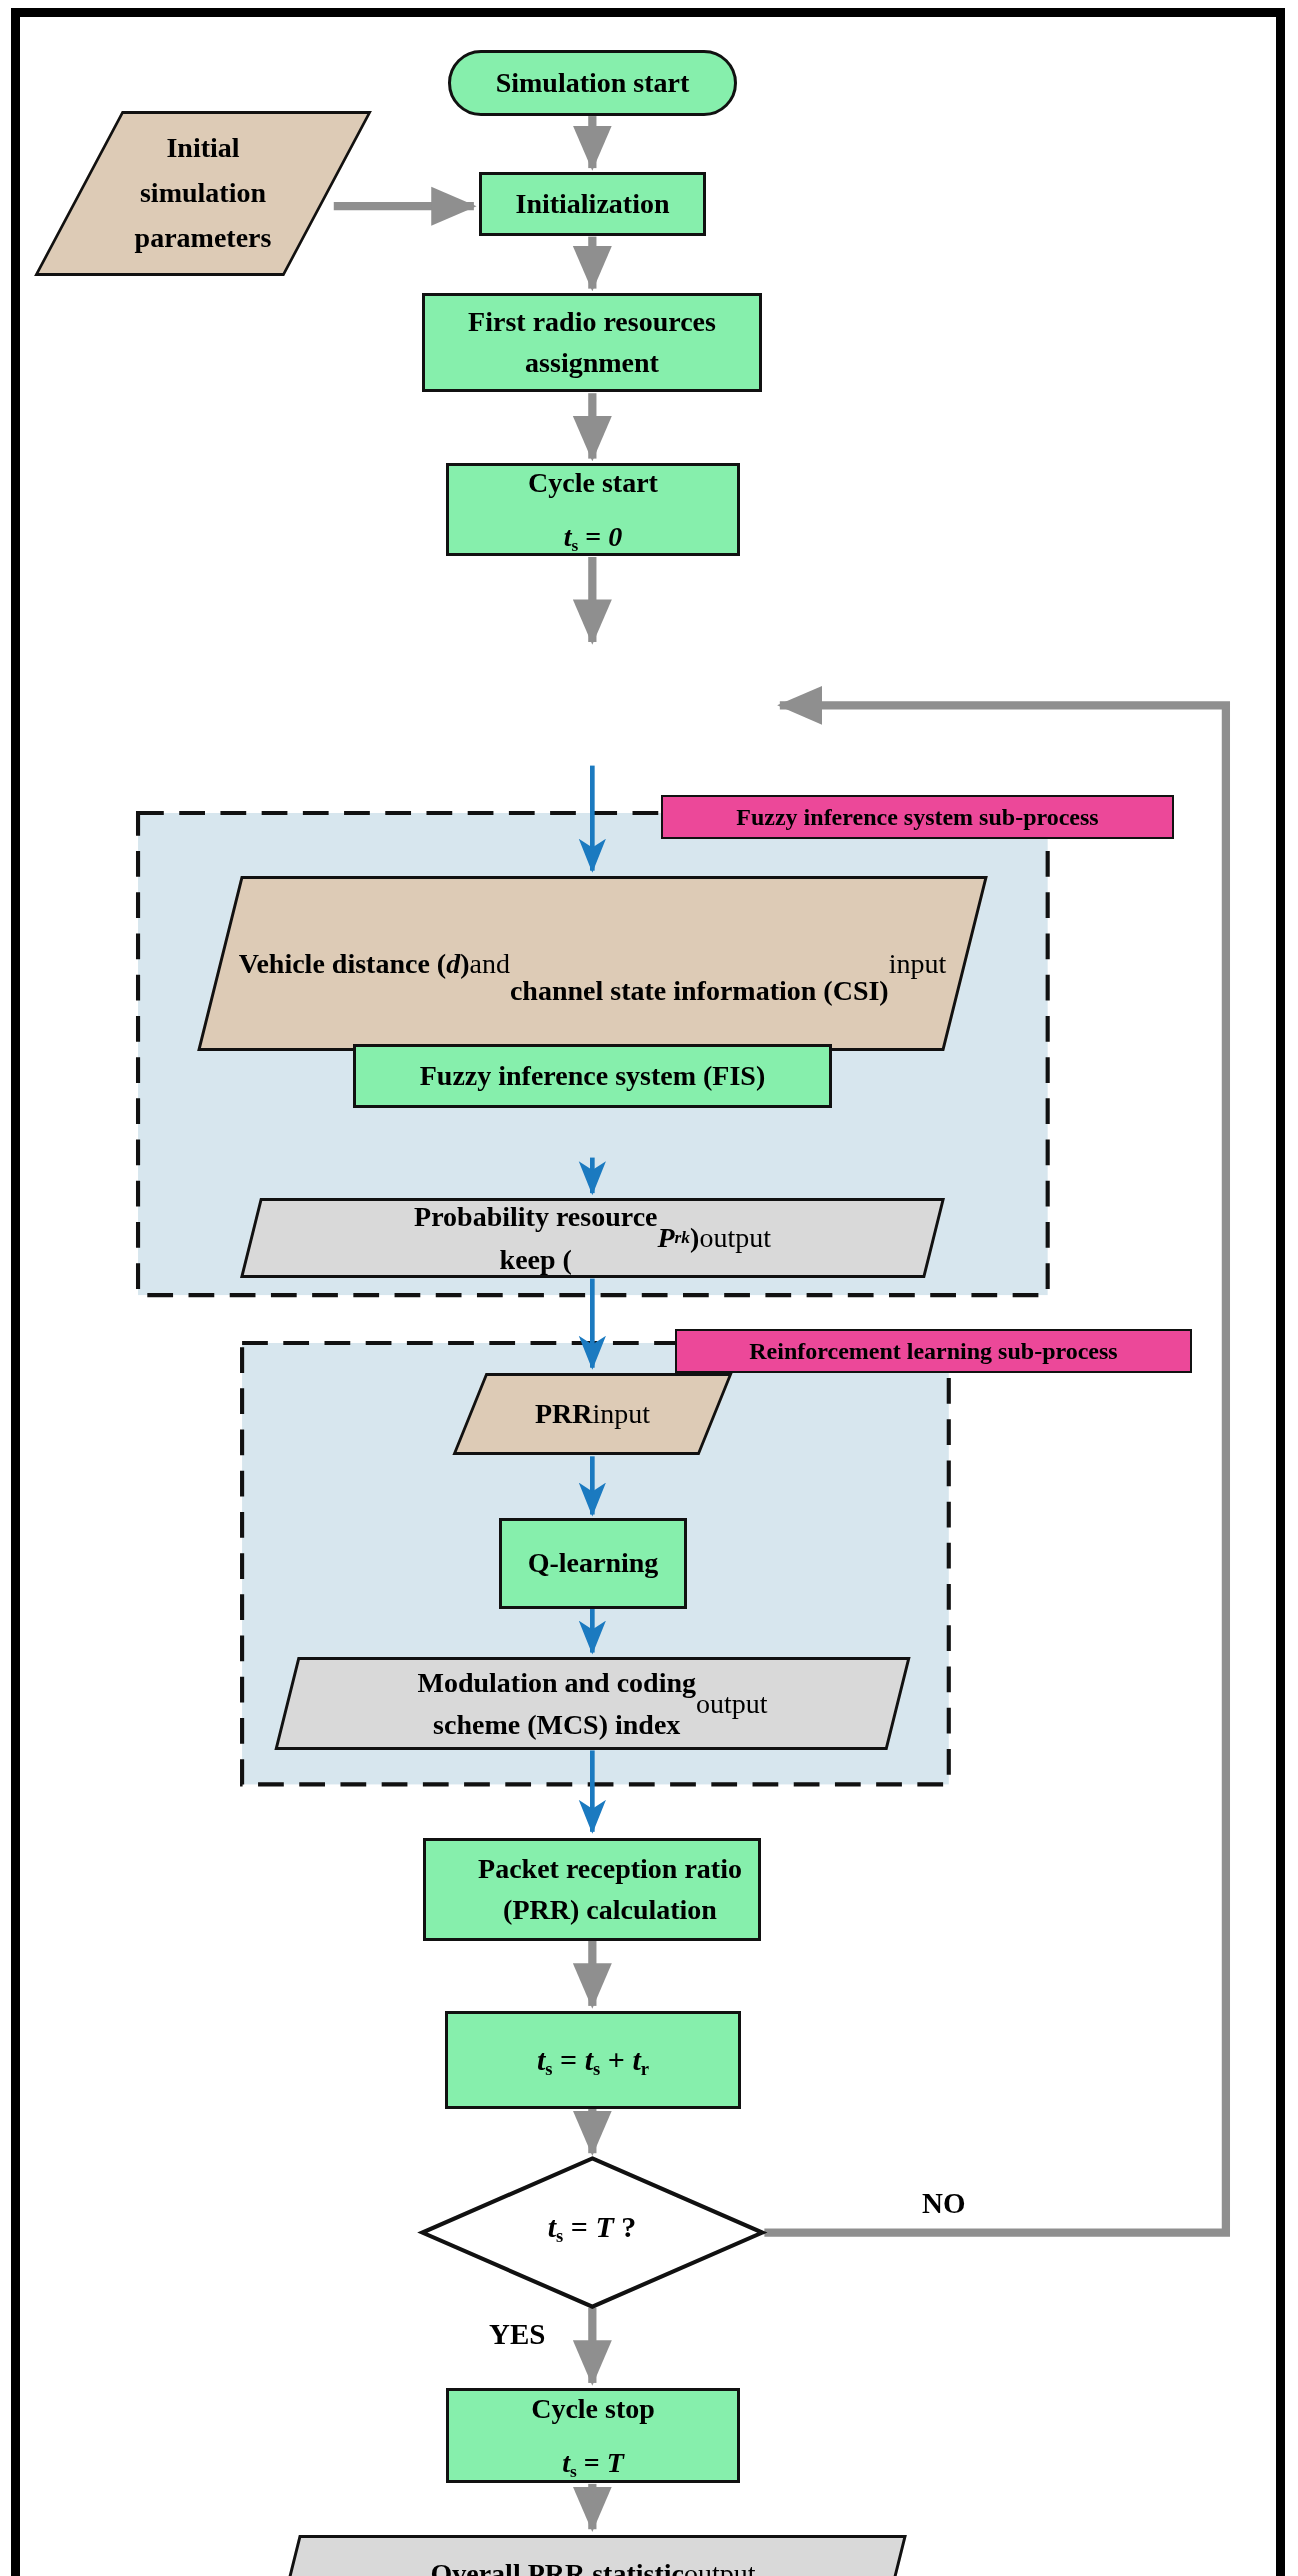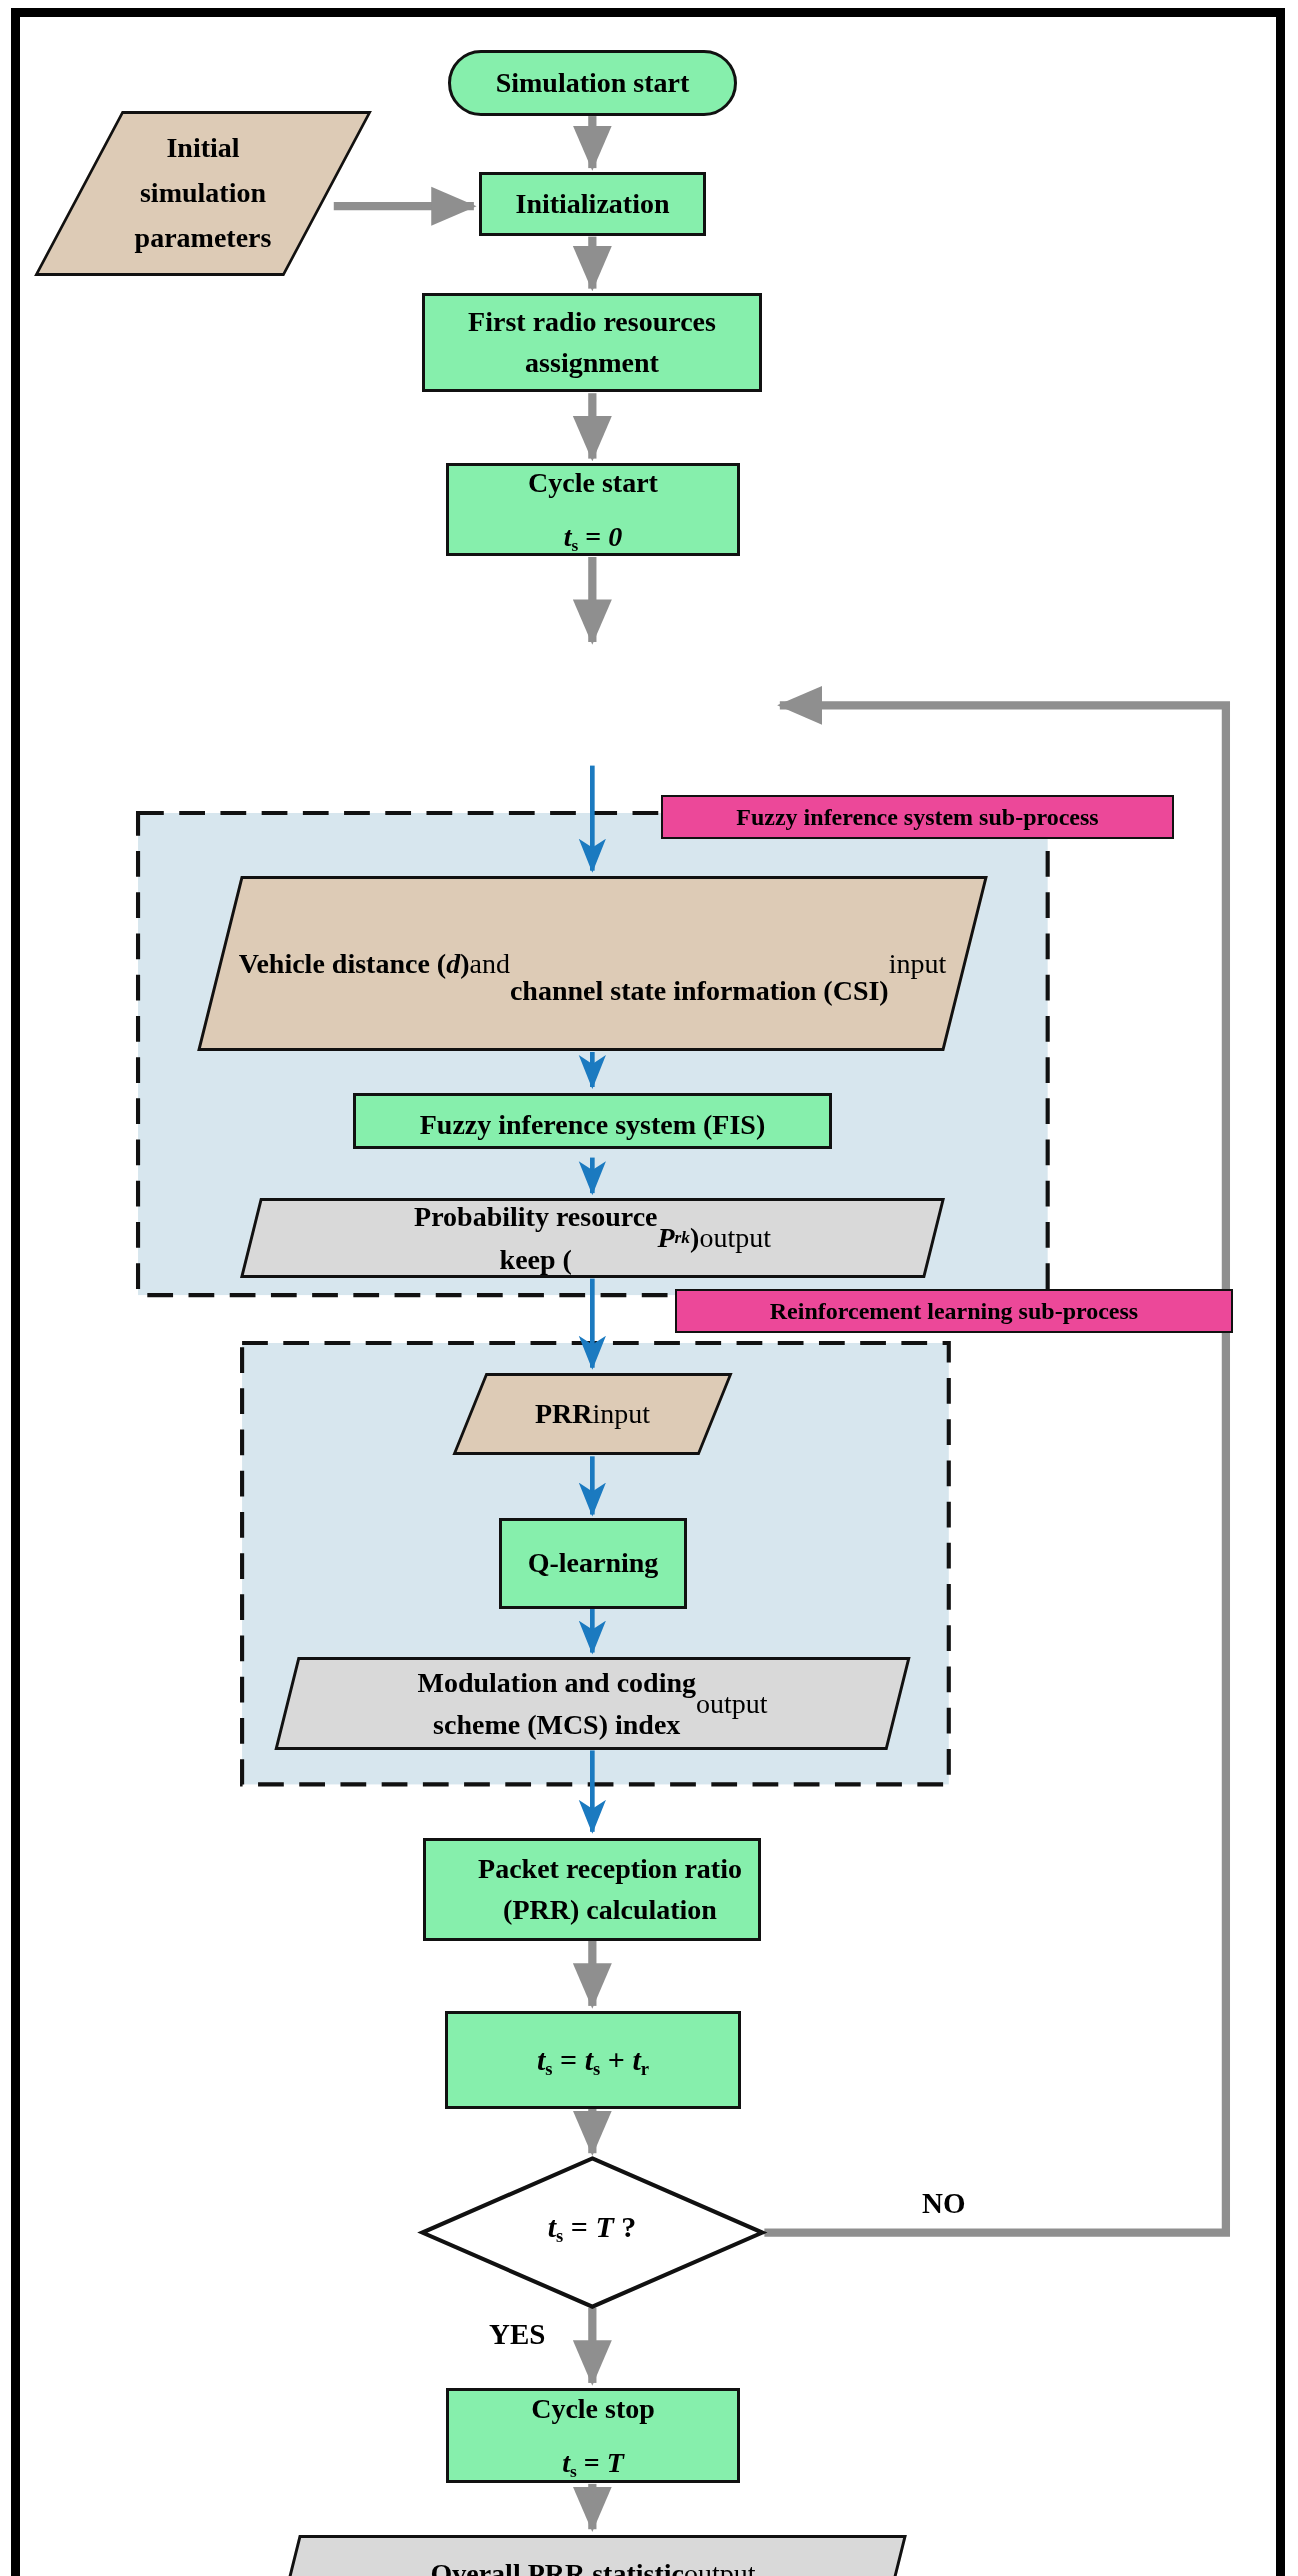--- a/index.html
+++ b/index.html
@@ -90,21 +90,21 @@
 
   <div class="node lh2" style="left:446px;top:463px;width:294px;height:93px;">
     <div>Cycle start<br><span class="fm"><i>t</i><sub>s</sub> = <i>0</i></span></div>
   </div>
 
 
   <div class="node para tan sk14" style="left:219px;top:876px;width:747px;height:175px;line-height:1.9;">
     <div class="unskew un14">Vehicle distance (<i>d</i>) <span class="rg">and</span><br>channel state information (CSI) <span class="rg">input</span></div>
   </div>
 
-  <div class="node" style="left:353px;top:1093px;width:479px;height:56px;align-items:flex-end;">
+  <div class="node" style="left:353px;top:1044px;width:479px;height:64px;">
     <span>Fuzzy inference system (FIS)</span>
   </div>
 
   <div class="node para grayfill sk14" style="left:250px;top:1198px;width:685px;height:80px;line-height:1.55;">
     <div class="unskew un14">Probability resource<br>keep (<i>P</i><sub><i>rk</i></sub>) <span class="rg">output</span></div>
   </div>
 
   <div class="node para tan sk22" style="left:469px;top:1373px;width:247px;height:82px;">
     <div class="unskew un22">PRR <span class="rg">input</span></div>
   </div>
@@ -136,18 +136,18 @@
     <div>Cycle stop<br><span class="fm"><i>t</i><sub>s</sub> = <i>T</i></span></div>
   </div>
 
   <div class="node para grayfill sk14" style="left:289px;top:2535px;width:608px;height:79px;">
     <div class="unskew un14">Overall PRR statistic <span class="rg">output</span></div>
   </div>
 
   <div class="sublabel" style="left:629px;top:795px;width:513px;height:44px;">
     <span>Fuzzy inference system sub-process</span>
   </div>
-  <div class="sublabel" style="left:643px;top:1289px;width:558px;height:44px;">
+  <div class="sublabel" style="left:643px;top:1329px;width:517px;height:44px;">
     <span>Reinforcement learning sub-process</span>
   </div>
 
 </div>
 
 
 </body></html>

